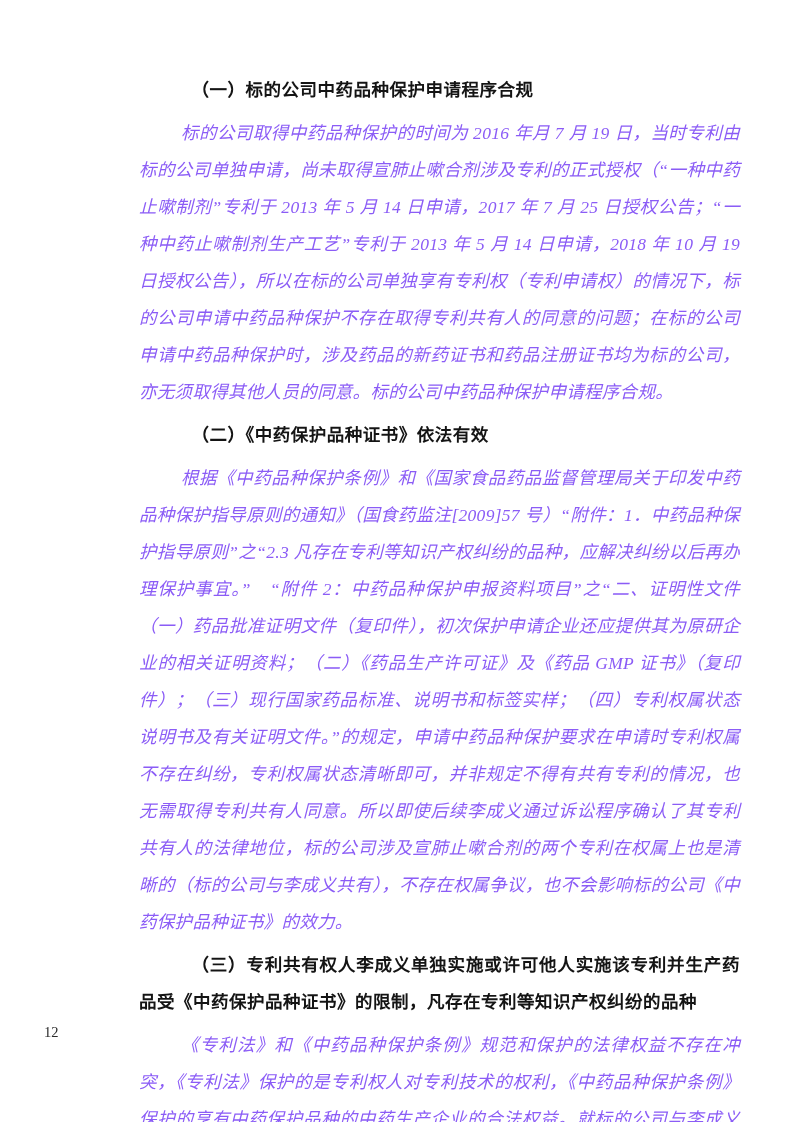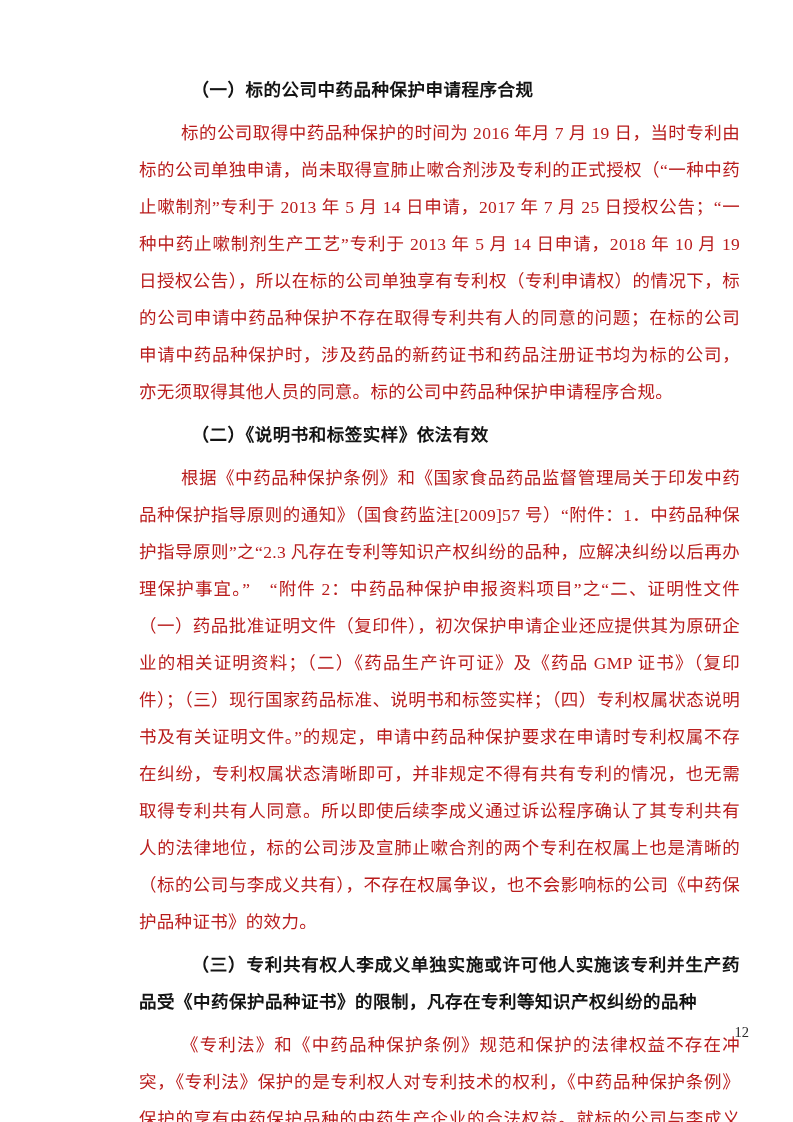--- a/index.html
+++ b/index.html
@@ -39,44 +39,45 @@
     margin-top: 0;
   }
   .para {
     font-size: 17.5px;
     line-height: 37px;
     text-align: justify;
     text-justify: inter-ideograph;
     text-indent: 2.4em;
     margin: 0 0 6px 0;
     letter-spacing: 0.3px;
-    color: #b91c1c;
+    color: #8b5cf6;
+    font-style: italic;
   }
   .page-number {
     position: absolute;
     top: 1024px;
     left: 0;
     width: 100%;
-    text-align: right;
+    text-align: left;
     font-size: 14.5px;
     font-family: "Liberation Serif", "DejaVu Serif", serif;
     color: #2a2a2a;
   }
 </style>
 </head>
 <body>
 
 <div class="page">
   <div class="content">
 
     <div class="heading">（一）标的公司中药品种保护申请程序合规</div>
 
     <div class="para">标的公司取得中药品种保护的时间为 2016 年月 7 月 19 日，当时专利由标的公司单独申请，尚未取得宣肺止嗽合剂涉及专利的正式授权（“一种中药止嗽制剂”专利于 2013 年 5 月 14 日申请，2017 年 7 月 25 日授权公告；“一种中药止嗽制剂生产工艺”专利于 2013 年 5 月 14 日申请，2018 年 10 月 19 日授权公告），所以在标的公司单独享有专利权（专利申请权）的情况下，标的公司申请中药品种保护不存在取得专利共有人的同意的问题；在标的公司申请中药品种保护时，涉及药品的新药证书和药品注册证书均为标的公司，亦无须取得其他人员的同意。标的公司中药品种保护申请程序合规。</div>
 
-    <div class="heading">（二）《说明书和标签实样》依法有效</div>
+    <div class="heading">（二）《中药保护品种证书》依法有效</div>
 
     <div class="para">根据《中药品种保护条例》和《国家食品药品监督管理局关于印发中药品种保护指导原则的通知》（国食药监注[2009]57 号）“附件：1．中药品种保护指导原则”之“2.3 凡存在专利等知识产权纠纷的品种，应解决纠纷以后再办理保护事宜。”　“附件 2：中药品种保护申报资料项目”之“二、证明性文件（一）药品批准证明文件（复印件），初次保护申请企业还应提供其为原研企业的相关证明资料；（二）《药品生产许可证》及《药品 GMP 证书》（复印件）；（三）现行国家药品标准、说明书和标签实样；（四）专利权属状态说明书及有关证明文件。”的规定，申请中药品种保护要求在申请时专利权属不存在纠纷，专利权属状态清晰即可，并非规定不得有共有专利的情况，也无需取得专利共有人同意。所以即使后续李成义通过诉讼程序确认了其专利共有人的法律地位，标的公司涉及宣肺止嗽合剂的两个专利在权属上也是清晰的（标的公司与李成义共有），不存在权属争议，也不会影响标的公司《中药保护品种证书》的效力。</div>
 
     <div class="heading">（三）专利共有权人李成义单独实施或许可他人实施该专利并生产药品受《中药保护品种证书》的限制，凡存在专利等知识产权纠纷的品种</div>
 
     <div class="para">《专利法》和《中药品种保护条例》规范和保护的法律权益不存在冲突，《专利法》保护的是专利权人对专利技术的权利，《中药品种保护条例》保护的享有中药保护品种的中药生产企业的合法权益。就标的公司与李成义共有专利而言，专利共有人若要实施专利必须通过生产药品的方式实现，该专利涉及的药品已经</div>
 
   </div>
 
   <div class="page-number">12</div>

